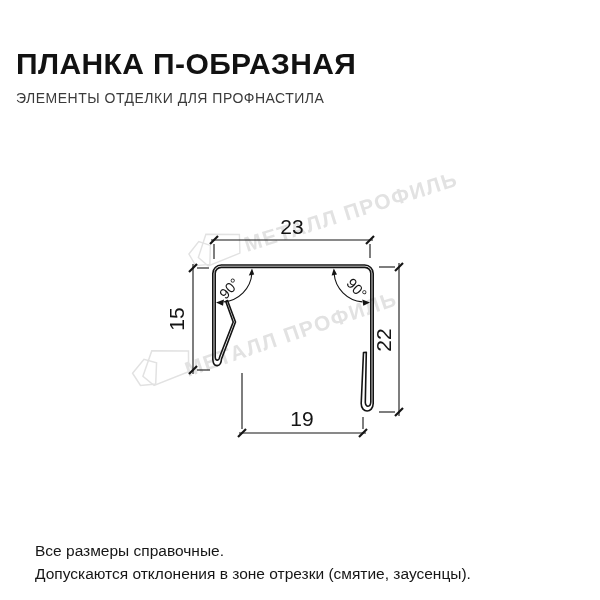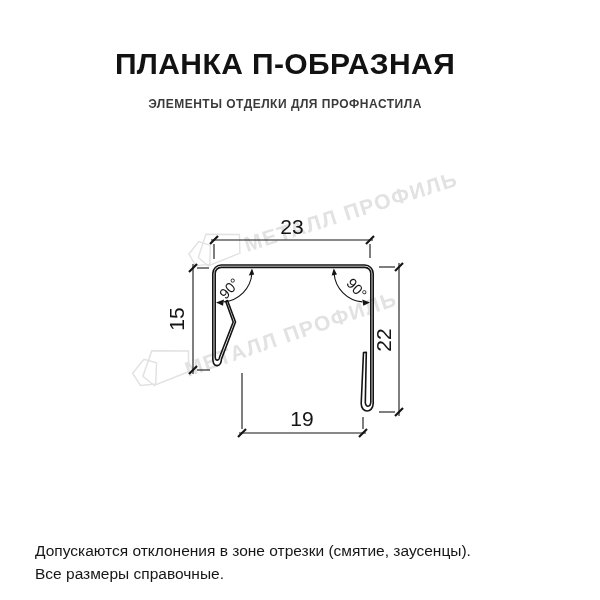--- a/index.html
+++ b/index.html
@@ -1,26 +1,26 @@
 <!DOCTYPE html>
 <html><head>
 <meta charset="utf-8">
 <style>
   html,body{margin:0;padding:0;}
   body{
     width:600px;height:600px;position:relative;background:#ffffff;overflow:hidden;
     font-family:"Liberation Sans","DejaVu Sans",sans-serif;
   }
-  .header{position:absolute;top:49px;left:0;width:570px;text-align:center;}
+  .header{position:absolute;top:49px;left:16px;width:570px;text-align:left;}
   .title-line{
     display:block;font-weight:800;font-size:30px;line-height:29px;
     color:#121212;letter-spacing:.4px;
   }
   .subtitle{
-    display:block;margin-top:19px;font-weight:700;font-size:12px;
+    display:block;margin-top:12px;font-weight:400;font-size:14px;
     color:#3a3a3a;letter-spacing:.5px;
   }
   .drawing-svg{position:absolute;left:0;top:0;width:600px;height:600px;}
   .footer{
     position:absolute;left:35px;top:540px;width:540px;
     font-size:15.5px;line-height:22.5px;color:#161616;font-weight:400;
   }
   .footer span{display:block;}
   .wm-text{
     font-weight:600;font-size:21px;letter-spacing:1.5px;
@@ -120,15 +120,15 @@
 
   <g>
     <path d="M 334.1 273.5 A 31 31 0 0 0 362.3 301.9" fill="none" stroke="#141414" stroke-width="1.1"></path>
     <polygon points="333.8,268.5 331.6,275.5 337,274.5" fill="#141414"></polygon>
     <polygon points="370,302.5 362.3,299.6 363.3,305.8" fill="#141414"></polygon>
   </g>
   <text class="angle-text" transform="translate(353,292) rotate(46)" text-anchor="middle">90°</text>
 </svg>
 
 <div class="footer">
+  <span>Все размеры справочные.</span>
   <span>Допускаются отклонения в зоне отрезки (смятие, заусенцы).</span>
-  <span>Все размеры справочные.</span>
 </div>
 
 </body></html>

